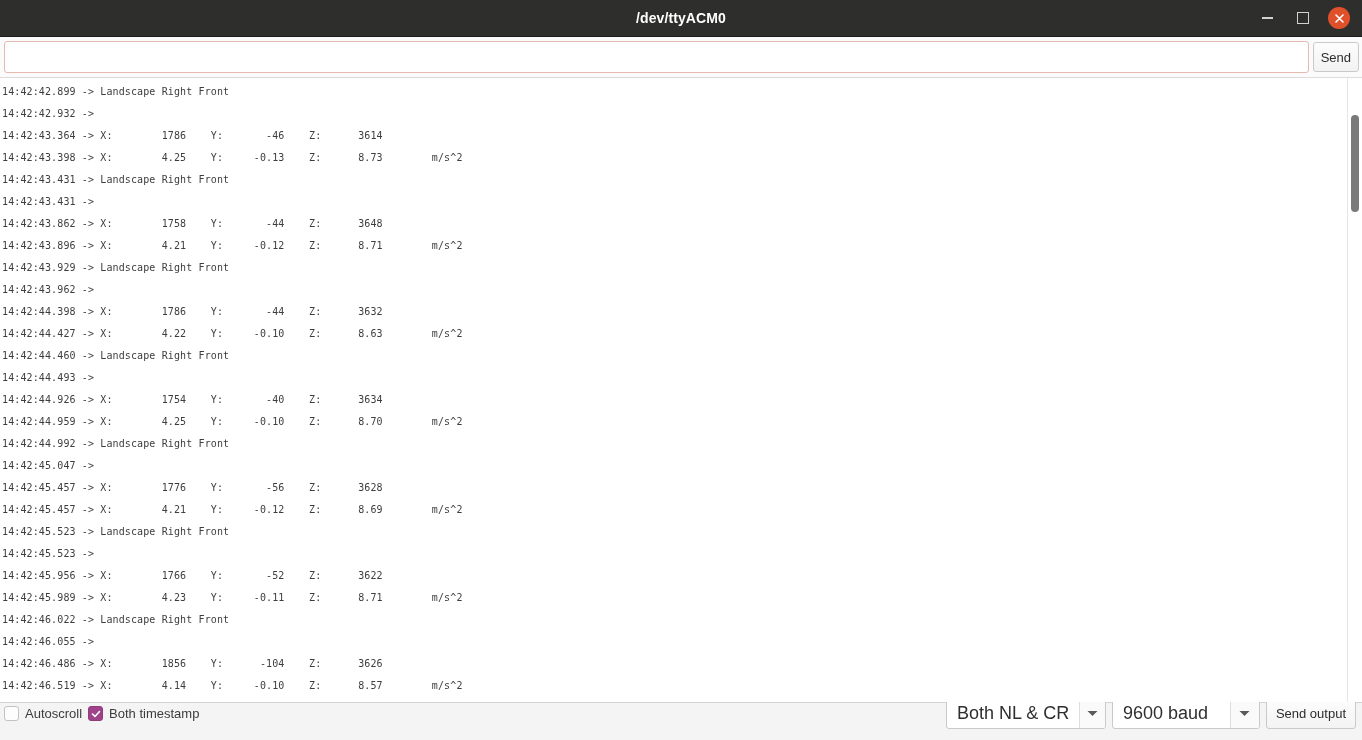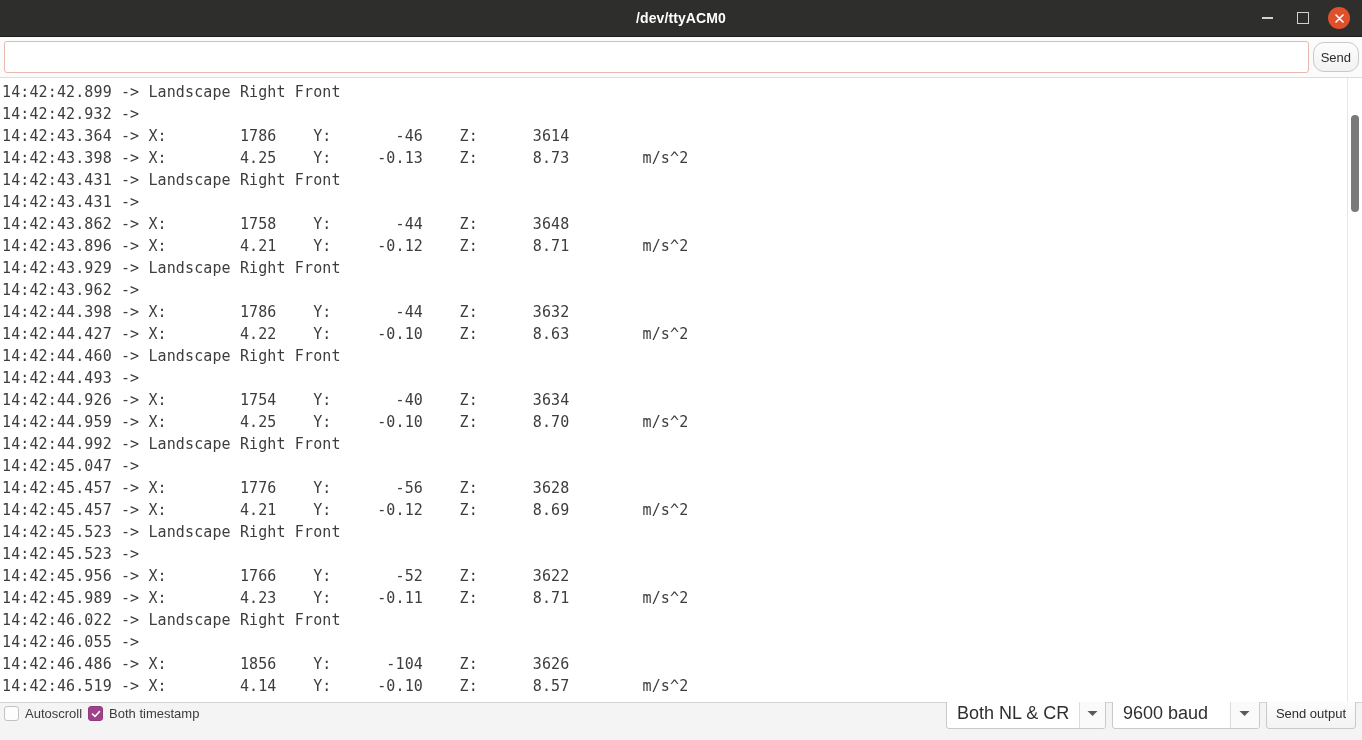--- a/index.html
+++ b/index.html
@@ -108,21 +108,21 @@
     font-size: 13px;
     color: #2b2b2b;
     outline: none;
   }
   .send-input::placeholder { color: #a8a8a8; }
   .send-button {
     height: 30px;
     min-width: 46px;
     box-sizing: border-box;
     border: 1px solid #c9c9c9;
-    border-radius: 11px;
+    border-radius: 3px;
     background: linear-gradient(#fdfdfd, #f2f2f2);
     color: #2c2c2c;
     font-size: 13px;
     font-family: "Liberation Sans", sans-serif;
     padding: 0 7px;
     cursor: pointer;
   }
 
   
   .log-wrap {
@@ -135,21 +135,21 @@
   .log {
     position: absolute;
     top: 0;
     left: 0;
     right: 14px;
     bottom: 0;
     padding: 3px 0 0 2px;
     box-sizing: border-box;
     overflow: hidden;
     font-family: "DejaVu Sans Mono", "Liberation Mono", monospace;
-    font-size: 15px;
+    font-size: 10px;
     line-height: 22px;
     color: #3d3d3d;
     white-space: pre;
     letter-spacing: 0.12px;
   }
   .log-line { height: 22px; }
 
   
   .vscroll {
     position: absolute;

